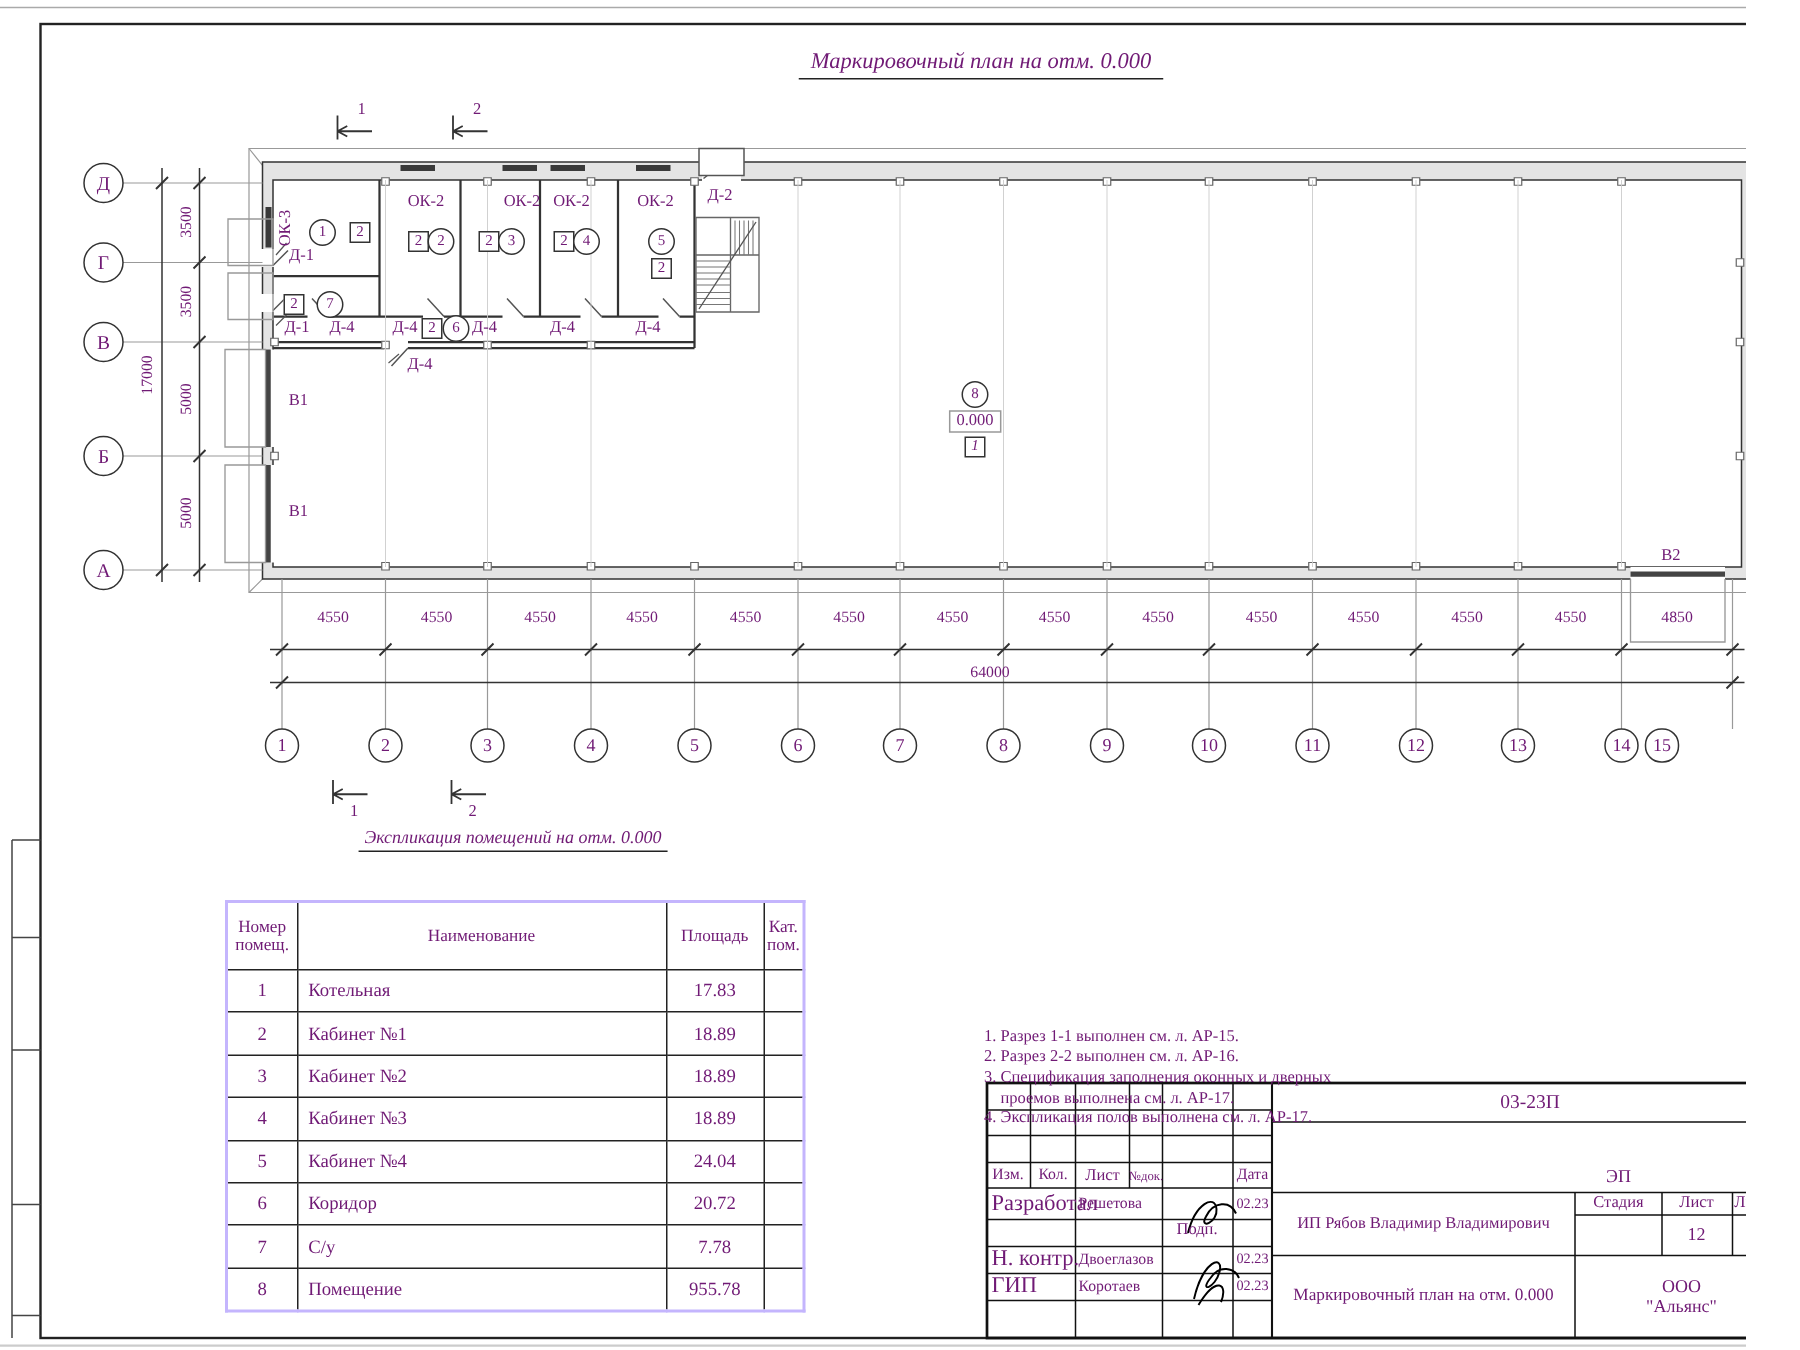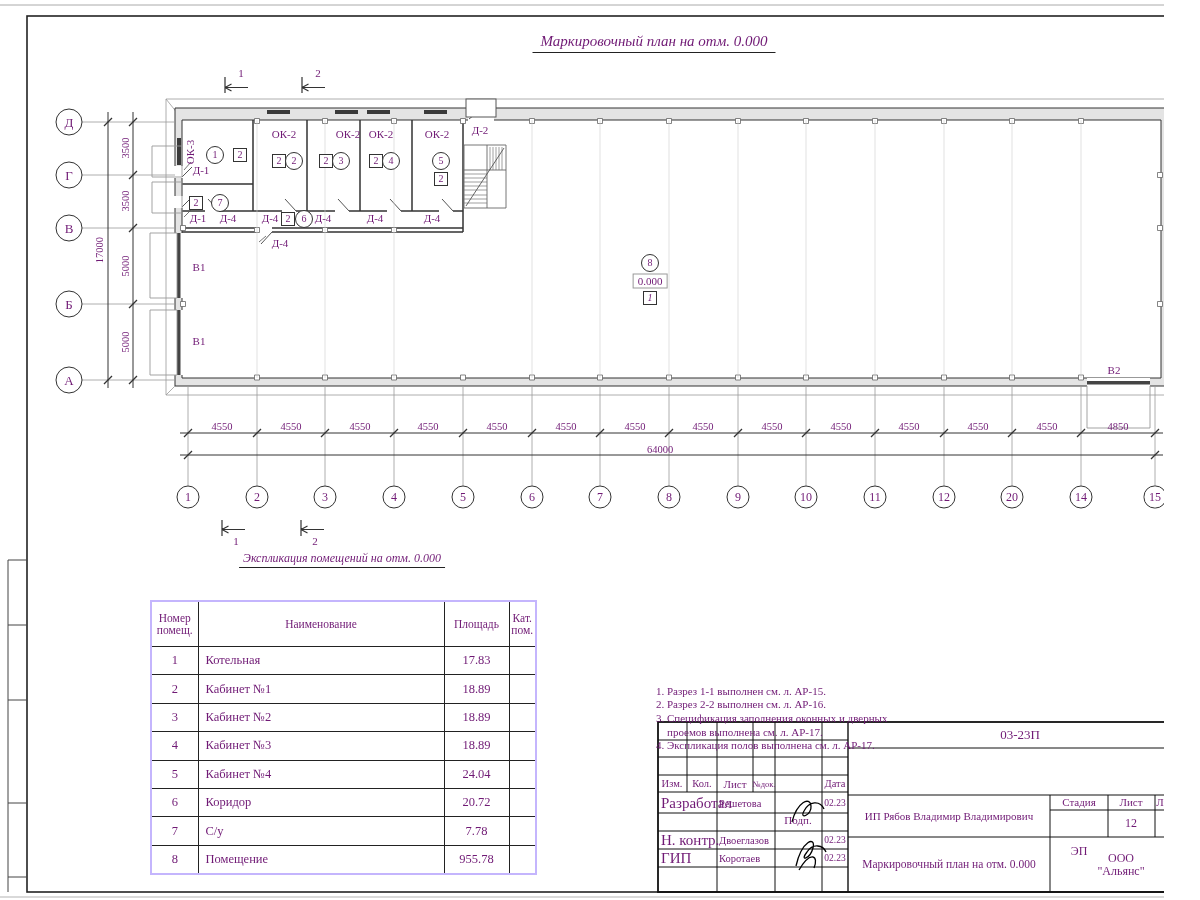--- a/index.html
+++ b/index.html
@@ -2,21 +2,21 @@
 <html><head>
 <meta charset="utf-8">
 <style>
   html,body{margin:0;padding:0;background:#fff}
   .page{position:relative;width:1164px;height:900px;background:#fff;overflow:hidden;
         font-family:Liberation Serif, serif;color:#701a75}
   svg.lw{position:absolute;left:0;top:0}
   .lbl{position:absolute;transform:translate(-50%,-50%);font-size:11px;white-space:nowrap}
   .lbl.rot{transform:translate(-50%,-50%) rotate(-90deg)}
   .dim{position:absolute;transform:translate(-50%,-50%);font-size:10.5px;white-space:nowrap}
-  .dim-b{top:426px}
+  .dim-b{top:412px}
   .dim-l{left:125px;transform:translate(-50%,-50%) rotate(-90deg)}
   .dim.rot{transform:translate(-50%,-50%) rotate(-90deg)}
   .bub{position:absolute;width:21px;height:21px;border:1.2px solid #333;border-radius:50%;
        background:#fff;display:flex;align-items:center;justify-content:center;font-size:12px;
        transform:translate(-50%,-50%)}
   .bub-b{top:497px}
   .bub-l{left:69px;width:25px;height:25px;font-size:13px}
   .mk{position:absolute;display:flex;align-items:center;justify-content:center;background:#fff;
       transform:translate(-50%,-50%);font-size:10px;line-height:1}
   .mk-c{width:16px;height:16px;border:1px solid #333;border-radius:50%}
@@ -154,23 +154,23 @@
       <span class="bub bub-b" style="left: 325px;">3</span>
       <span class="bub bub-b" style="left: 394px;">4</span>
       <span class="bub bub-b" style="left: 463px;">5</span>
       <span class="bub bub-b" style="left: 532px;">6</span>
       <span class="bub bub-b" style="left: 600px;">7</span>
       <span class="bub bub-b" style="left: 669px;">8</span>
       <span class="bub bub-b" style="left: 738px;">9</span>
       <span class="bub bub-b" style="left: 806px;">10</span>
       <span class="bub bub-b" style="left: 875px;">11</span>
       <span class="bub bub-b" style="left: 944px;">12</span>
-      <span class="bub bub-b" style="left: 1012px;">20</span>
+      <span class="bub bub-b" style="left: 1012px;">13</span>
       <span class="bub bub-b" style="left: 1081px;">14</span>
-      <span class="bub bub-b" style="left: 1155px; border-radius: 11px;">15</span>
+      <span class="bub bub-b" style="left: 1108px; border-radius: 11px;">15</span>
     </div>
   <div>
 
   <span class="bub bub-l" style="top: 122px;">Д</span>
       <span class="bub bub-l" style="top: 175px;">Г</span>
       <span class="bub bub-l" style="top: 228px;">В</span>
       <span class="bub bub-l" style="top: 304px;">Б</span>
       <span class="bub bub-l" style="top: 380px;">А</span>
     </div>
 
@@ -343,19 +343,19 @@
       <div class="tb-row" style="top: 858px;">
       <span class="tb-role">ГИП</span>
       <span class="tb-name">Коротаев</span>
       <span class="tb-date">02.23</span>
     </div>
     </div>
   <div class="tbt" style="left:949px;top:816px;font-size:11px">ИП Рябов Владимир Владимирович</div>
   <div class="tbt" style="left:1079px;top:802px;font-size:11px">Стадия</div>
   <div class="tbt" style="left:1131px;top:802px;font-size:11px">Лист</div>
   <div class="tbt" style="left:1173px;top:802px;font-size:11px">Листов</div>
-  <div class="tbt" style="left:1079px;top:851px;font-size:12px">ЭП</div>
+  <div class="tbt" style="left:1079px;top:784px;font-size:12px">ЭП</div>
   <div class="tbt" style="left:1131px;top:823px;font-size:12px">12</div>
   <div class="tbt" style="left:1173px;top:823px;font-size:12px">17</div>
   <div class="tbt" style="left:949px;top:864px;font-size:11.5px">Маркировочный план на отм. 0.000</div>
   <div class="tbt" style="left:1121px;top:864px;font-size:12px">ООО "Альянс"</div>
 
 </div>
 
 </body></html>

